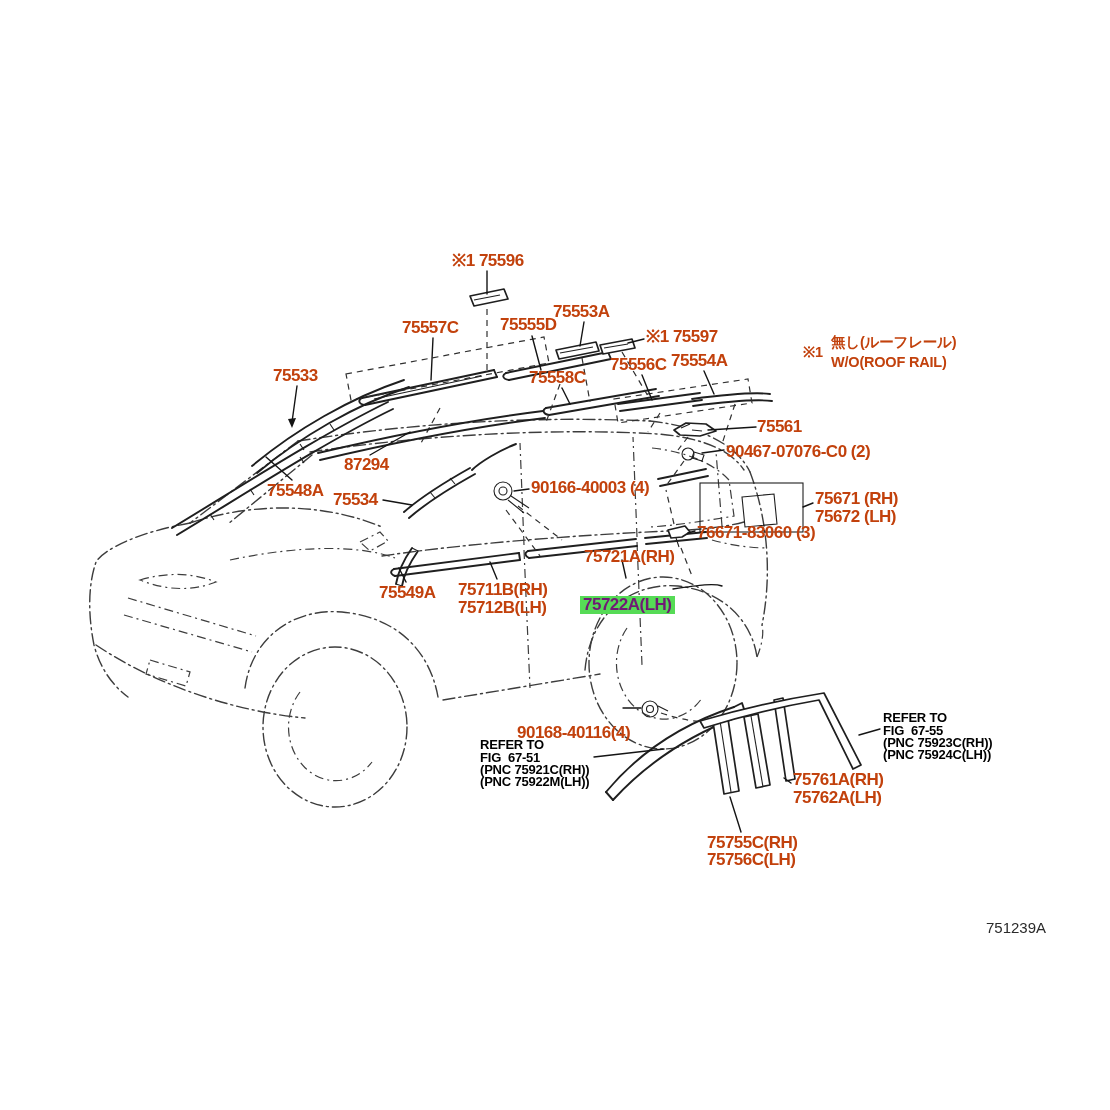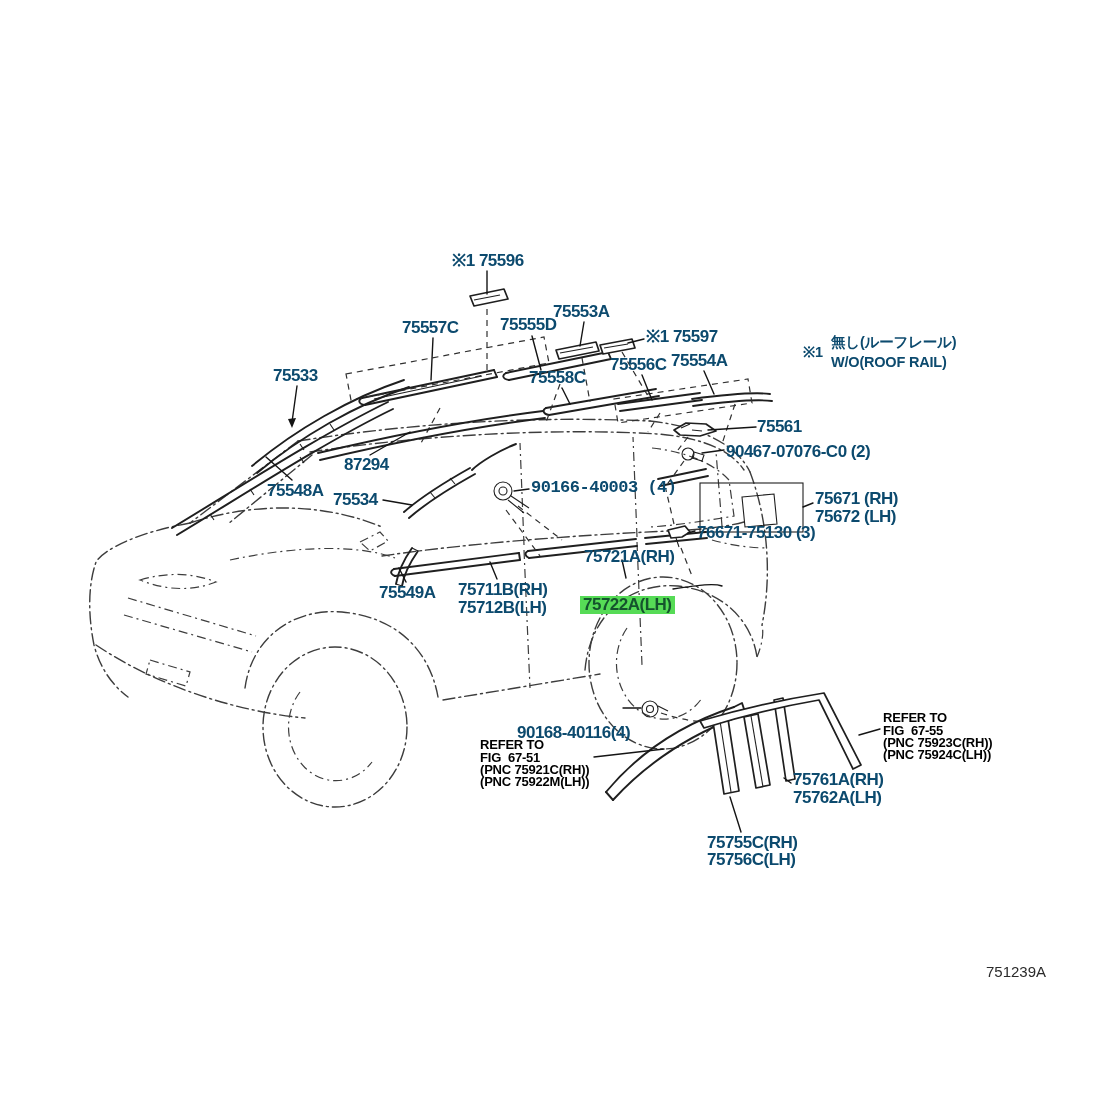--- a/index.html
+++ b/index.html
@@ -2,26 +2,26 @@
 <html><head>
 <meta charset="utf-8">
 <style>
   html,body{margin:0;padding:0;background:#ffffff;}
   #stage{
     position:relative;width:1110px;height:1110px;background:#ffffff;overflow:hidden;
     font-family:"Liberation Sans",sans-serif;
   }
   #artwork{position:absolute;left:0;top:0;}
   #labels-layer{position:absolute;left:0;top:0;width:1110px;height:1110px;}
-  .label{position:absolute;white-space:pre;color:#0c4a6e;}
+  .label{position:absolute;white-space:pre;color:#c2410c;}
   .pn{font-weight:700;font-size:17px;line-height:1.05;letter-spacing:-0.5px;}
   .ref{font-weight:700;font-size:13px;line-height:1;letter-spacing:-0.2px;color:#000000;}
   .note{font-weight:700;font-size:14.5px;line-height:1;letter-spacing:-0.2px;}
   .code{font-weight:400;font-size:15px;color:#2a2a2a;letter-spacing:0;}
-  .hl{background:#56DB56;color:#14532d;padding:0 3px;}
+  .hl{background:#56DB56;color:#701a75;padding:0 3px;}
   
   .phantom{stroke:#3d3d3d;stroke-width:1.4;fill:none;stroke-dasharray:12 4 2 4;stroke-linecap:round;}
   .phantom2{stroke:#3d3d3d;stroke-width:1.2;fill:none;stroke-dasharray:9 4 2 4;}
   .solid{stroke:#1f1f1f;stroke-width:1.9;fill:none;stroke-linejoin:round;stroke-linecap:round;}
   .solidfill{stroke:#1f1f1f;stroke-width:1.7;fill:#ffffff;stroke-linejoin:round;}
   .thin{stroke:#1f1f1f;stroke-width:1.1;fill:none;}
   .dash{stroke:#303030;stroke-width:1.2;fill:none;stroke-dasharray:6 5;}
   .leader{stroke:#141414;stroke-width:1.4;fill:none;stroke-linecap:round;}
   .arrow{fill:#141414;stroke:none;}
 </style>
@@ -214,37 +214,37 @@
       <div class="label pn" style="left: 671px; top: 352px;">75554A</div>
       <div class="label note" style="left: 803px; top: 345px;">※1</div>
       <div class="label note" style="left: 831px; top: 335px;">無し(ルーフレール)</div>
       <div class="label note" style="left: 831px; top: 355px;">W/O(ROOF RAIL)</div>
       <div class="label pn" style="left: 273px; top: 367px;">75533</div>
       <div class="label pn" style="left: 757px; top: 418px;">75561</div>
       <div class="label pn" style="left: 726px; top: 443px;">90467-07076-C0 (2)</div>
       <div class="label pn" style="left: 344px; top: 456px;">87294</div>
       <div class="label pn" style="left: 267px; top: 482px;">75548A</div>
       <div class="label pn" style="left: 333px; top: 491px;">75534</div>
-      <div class="label pn" style="left: 531px; top: 479px; font-family: Liberation Mono, monospace;">90166-40003 (4)</div>
+      <div class="label pn" style="left: 531px; top: 479px;">90166-40003 (4)</div>
       <div class="label pn" style="left: 815px; top: 490px;">75671 (RH)</div>
       <div class="label pn" style="left: 815px; top: 508px;">75672 (LH)</div>
-      <div class="label pn" style="left: 697px; top: 524px;">76671-75130 (3)</div>
+      <div class="label pn" style="left: 697px; top: 524px;">76671-83060 (3)</div>
       <div class="label pn" style="left: 379px; top: 584px;">75549A</div>
       <div class="label pn" style="left: 458px; top: 581px;">75711B(RH)</div>
       <div class="label pn" style="left: 458px; top: 599px;">75712B(LH)</div>
       <div class="label pn" style="left: 584px; top: 548px;">75721A(RH)</div>
       <div class="label pn hl" style="left: 580px; top: 596px;">75722A(LH)</div>
       <div class="label pn" style="left: 517px; top: 699px; margin-top: 25px;">90168-40116(4)</div>
       <div class="label ref" style="left: 480px; top: 738px;">REFER TO</div>
       <div class="label ref" style="left: 480px; top: 751px;">FIG  67-51</div>
       <div class="label ref" style="left: 480px; top: 763px;">(PNC 75921C(RH))</div>
       <div class="label ref" style="left: 480px; top: 775px;">(PNC 75922M(LH))</div>
       <div class="label ref" style="left: 883px; top: 711px;">REFER TO</div>
       <div class="label ref" style="left: 883px; top: 724px;">FIG  67-55</div>
       <div class="label ref" style="left: 883px; top: 736px;">(PNC 75923C(RH))</div>
       <div class="label ref" style="left: 883px; top: 748px;">(PNC 75924C(LH))</div>
       <div class="label pn" style="left: 793px; top: 771px;">75761A(RH)</div>
       <div class="label pn" style="left: 793px; top: 789px;">75762A(LH)</div>
       <div class="label pn" style="left: 707px; top: 834px;">75755C(RH)</div>
       <div class="label pn" style="left: 707px; top: 851px; text-align: center;">75756C(LH)</div>
-      <div class="label code" style="left: 986px; top: 919px; margin-top: 44px;">751239A</div>
+      <div class="label code" style="left: 986px; top: 919px;">751239A</div>
     </div>
 </div>
 
 </body></html>

